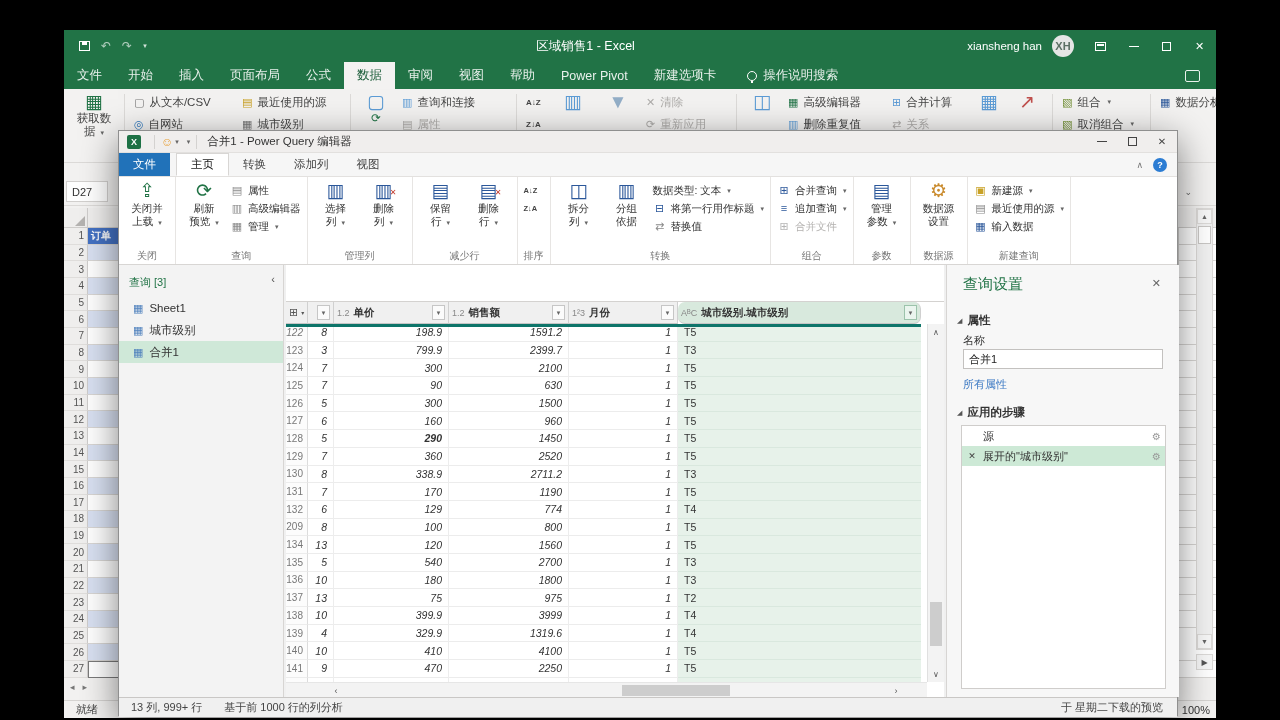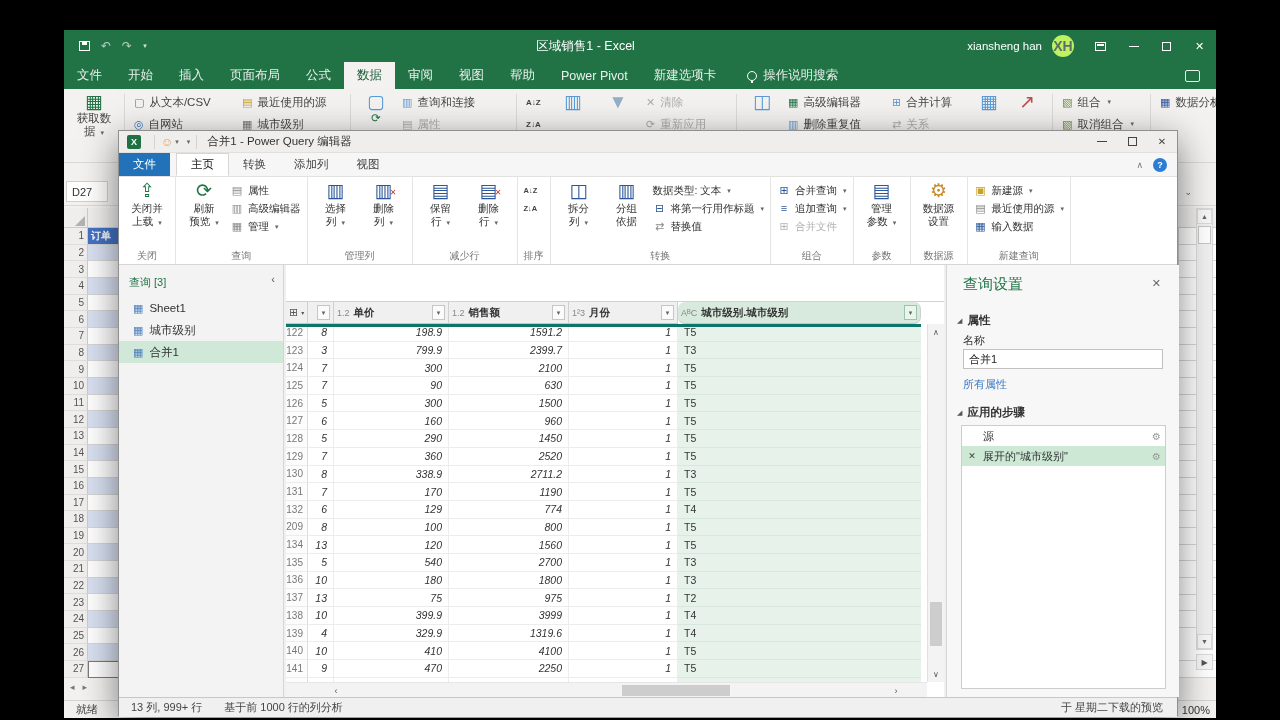--- a/index.html
+++ b/index.html
@@ -11,21 +11,21 @@
 #excel{position:absolute;left:64px;top:30px;width:1152px;height:688px;background:#f3f2f1;z-index:1}
 .xl-title{position:absolute;left:0;top:0;right:0;height:32px;background:#217346;display:flex;align-items:center;color:#fff}
 .qat{display:flex;align-items:center;gap:11px;padding-left:15px;width:140px}
 .floppy{width:11px;height:10px;border:1px solid #fff;position:relative}
 .floppy:before{content:"";position:absolute;left:2px;right:2px;top:0;height:3px;background:#fff}
 .uglyph{color:rgba(255,255,255,.65);font-size:12px;line-height:1}
 .tinycaret{color:rgba(255,255,255,.8);font-size:7px}
 .xl-ttl{flex:1;text-align:center;font-size:12.5px}
 .tright{display:flex;align-items:center;height:100%}
 .uname{font-size:11.5px;margin-right:10px}
-.avatar{width:22px;height:22px;border-radius:50%;background:#bef264;color:#5c6e64;font-size:14px;font-weight:bold;display:flex;align-items:center;justify-content:center;margin-right:10px}
+.avatar{width:22px;height:22px;border-radius:50%;background:#e5e5e5;color:#5c6e64;font-size:11px;font-weight:bold;display:flex;align-items:center;justify-content:center;margin-right:10px}
 .winbtn{width:33px;height:32px;display:flex;align-items:center;justify-content:center;font-size:11px;color:#fff}
 .i-min{width:10px;height:1px;background:#fff}
 .i-max{width:9px;height:9px;border:1px solid #fff}
 .i-ribopt{width:11px;height:9px;border:1px solid #fff;position:relative}
 .i-ribopt:before{content:"";position:absolute;left:1px;right:1px;top:1px;height:2px;background:#fff}
 
 .xl-tabs{position:absolute;left:0;top:32px;right:0;height:27px;background:#217346;display:flex;align-items:stretch;color:#e9f1ec;font-size:12.5px}
 #xl-tabslot{display:flex}
 .xl-tab{padding:0 13px;display:flex;align-items:center;white-space:nowrap}
 .xl-tab.active{background:#f3f2f1;color:#1a5c38}
@@ -723,21 +723,21 @@
             </div>
             <div class="ghc sel" style="width: 243px; border-radius: 7px;">
               <span class="ty">AᴮC</span>
               <span class="nm">城市级别.城市级别</span>
               <span class="dd">▼</span>
             </div>
           </div>
         <div class="tealbar"></div>
         <div id="g-rows">
             <div class="gr">
-              <div class="gc rn" style="width: 22px;">122</div>
+              <div class="gc rn" style="width: 22px; font-style: italic;">122</div>
               <div class="gc" style="width: 26px;">8</div>
               <div class="gc" style="width: 115px;">198.9</div>
               <div class="gc" style="width: 120px;">1591.2</div>
               <div class="gc" style="width: 109px;">1</div>
               <div class="gc tier" style="width: 243px;">T5</div>
             </div>
             <div class="gr">
               <div class="gc rn" style="width: 22px;">123</div>
               <div class="gc" style="width: 26px;">3</div>
               <div class="gc" style="width: 115px;">799.9</div>
@@ -773,21 +773,21 @@
               <div class="gc rn" style="width: 22px;">127</div>
               <div class="gc" style="width: 26px;">6</div>
               <div class="gc" style="width: 115px;">160</div>
               <div class="gc" style="width: 120px;">960</div>
               <div class="gc" style="width: 109px;">1</div>
               <div class="gc tier" style="width: 243px;">T5</div>
             </div>
             <div class="gr">
               <div class="gc rn" style="width: 22px;">128</div>
               <div class="gc" style="width: 26px;">5</div>
-              <div class="gc" style="width: 115px;">290</div>
+              <div class="gc" style="width: 115px; font-weight: bold;">290</div>
               <div class="gc" style="width: 120px;">1450</div>
               <div class="gc" style="width: 109px;">1</div>
               <div class="gc tier" style="width: 243px;">T5</div>
             </div>
             <div class="gr">
               <div class="gc rn" style="width: 22px;">129</div>
               <div class="gc" style="width: 26px;">7</div>
               <div class="gc" style="width: 115px;">360</div>
               <div class="gc" style="width: 120px;">2520</div>
               <div class="gc" style="width: 109px;">1</div>

